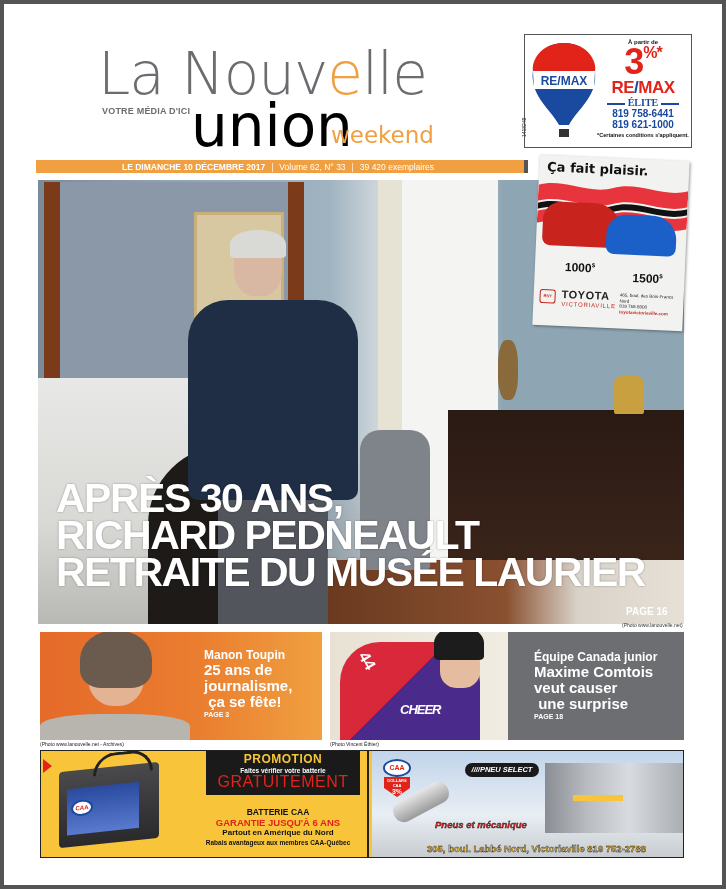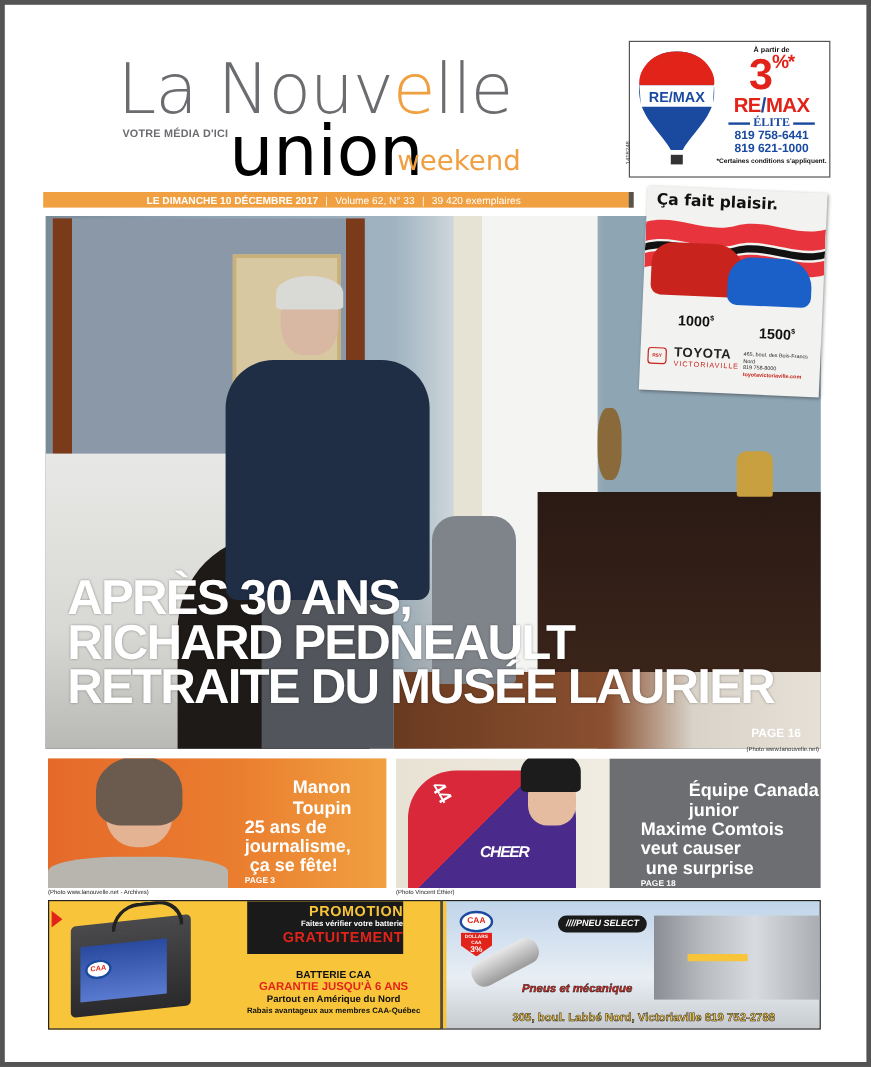--- a/index.html
+++ b/index.html
@@ -75,21 +75,21 @@
   .toyota-addr { position: absolute; left: 86px; top: 134px; width: 62px; font-size: 4.5px; color: #222; line-height: 5.5px; }
   .toyota-web { color: #c8231c; font-weight: bold; }
 
   
   .teaser1 { position: absolute; left: 36px; top: 628px; width: 282px; height: 108px; background: linear-gradient(90deg, #e56a2a 0%, #ea7d2f 55%, #f0a040 100%); overflow: hidden; }
   .teaser1-photo { position: absolute; left: 0; top: 0; width: 150px; height: 108px; }
   .t1-hair { position: absolute; left: 40px; top: -2px; width: 72px; height: 58px; border-radius: 50% 50% 30% 30%; background: #6b5a4e; }
   .t1-face { position: absolute; left: 48px; top: 14px; width: 56px; height: 60px; border-radius: 45%; background: #e3b394; }
   .t1-shirt { position: absolute; left: 0; top: 82px; width: 150px; height: 30px; border-radius: 40% 40% 0 0; background: #b8b4ae; }
   .teaser1-text { position: absolute; left: 164px; top: 16px; color: #fff; }
-  .t-kicker { font-size: 15px; font-weight: bold; margin-left: 40px; }
+  .t-kicker { font-size: 12px; font-weight: bold; }
   .t-title { font-size: 15px; font-weight: bold; line-height: 16px; }
   .t-page { font-size: 7px; font-weight: bold; margin-top: 1px; }
   .credit { position: absolute; font-size: 5px; color: #222; }
 
   
   .teaser2 { position: absolute; left: 326px; top: 628px; width: 354px; height: 108px; background: #fff; overflow: hidden; }
   .teaser2-photo { position: absolute; left: 0; top: 0; width: 178px; height: 108px; background: linear-gradient(90deg, #e8e2d4 0%, #f0ece2 100%); }
   .t2-jersey { position: absolute; left: 10px; top: 10px; width: 140px; height: 98px; background: linear-gradient(135deg, #d8283a 0%, #d8283a 45%, #4a2a8a 45%, #4a2a8a 100%); border-radius: 40px 40px 0 0; }
   .t2-number { position: absolute; left: 28px; top: 20px; font-size: 16px; font-weight: bold; color: #fff; transform: rotate(60deg); }
   .t2-helmet { position: absolute; left: 104px; top: -6px; width: 50px; height: 34px; background: #1c1c1c; border-radius: 50% 50% 10% 10%; }
@@ -98,24 +98,24 @@
   .teaser2-panel { position: absolute; left: 178px; top: 0; width: 176px; height: 108px; background: #6d6e71; }
   .teaser2-text { position: absolute; left: 204px; top: 18px; color: #fff; }
 
   
   .caa-ad { position: absolute; left: 36px; top: 746px; width: 328px; height: 108px; background: #f8c53a; border: 1px solid #222; overflow: hidden; }
   .caa-arrow { position: absolute; left: 2px; top: 8px; width: 0; height: 0; border-top: 7px solid transparent; border-bottom: 7px solid transparent; border-left: 9px solid #e2231a; }
   .battery { position: absolute; left: 18px; top: 16px; width: 100px; height: 76px; background: linear-gradient(180deg, #4a4a4c, #2a2a2c); border-radius: 4px; transform: skewY(-6deg); }
   .battery-label { position: absolute; left: 8px; top: 18px; width: 72px; height: 46px; background: linear-gradient(180deg, #2a4aa0, #5a7ad0); }
   .battery-caa { position: absolute; left: 12px; top: 30px; width: 22px; height: 16px; border-radius: 50%; background: #fff; border: 2px solid #1a4aa0; font-size: 6px; color: #e2231a; font-weight: bold; text-align: center; line-height: 12px; }
   .battery-handle { position: absolute; left: 34px; top: -14px; width: 60px; height: 22px; border: 3px solid #222; border-bottom: none; border-radius: 30px 30px 0 0; }
-  .promo-box { position: absolute; left: 165px; top: 0; width: 130px; height: 44px; background: #1a1a1a; text-align: right; padding-top: 2px; }
+  .promo-box { position: absolute; left: 165px; top: 0; width: 154px; height: 44px; background: #1a1a1a; text-align: center; padding-top: 2px; }
   .promo-title { font-size: 12px; font-weight: bold; color: #f8c53a; letter-spacing: 0.5px; line-height: 13px; }
   .promo-sub { font-size: 6.5px; font-weight: bold; color: #fff; line-height: 9px; }
-  .promo-free { font-size: 12px; font-weight: bold; color: #e2231a; line-height: 13px; letter-spacing: 0.5px; }
+  .promo-free { font-size: 16px; font-weight: normal; color: #e2231a; line-height: 13px; letter-spacing: 0.5px; }
   .caa-text { position: absolute; left: 150px; top: 56px; width: 174px; text-align: center; color: #111; }
   .caa-t1 { font-size: 8.5px; font-weight: bold; line-height: 10px; }
   .caa-t2 { font-size: 9.5px; font-weight: bold; color: #e2231a; line-height: 11px; }
   .caa-t3 { font-size: 8px; font-weight: bold; line-height: 10px; }
   .caa-t4 { font-size: 6.5px; font-weight: bold; line-height: 9px; }
 
   
   .garand-ad { position: absolute; left: 364px; top: 746px; width: 316px; height: 108px; border: 1px solid #222; background: linear-gradient(180deg, #c0d4ea 0%, #e8eef4 60%, #c8ccd0 100%); overflow: hidden; }
   .garand-ad::before { content: ""; position: absolute; left: 0; top: 0; width: 3px; height: 100%; background: #f8c53a; }
   .caa-badge { position: absolute; left: 12px; top: 8px; width: 30px; height: 40px; }

